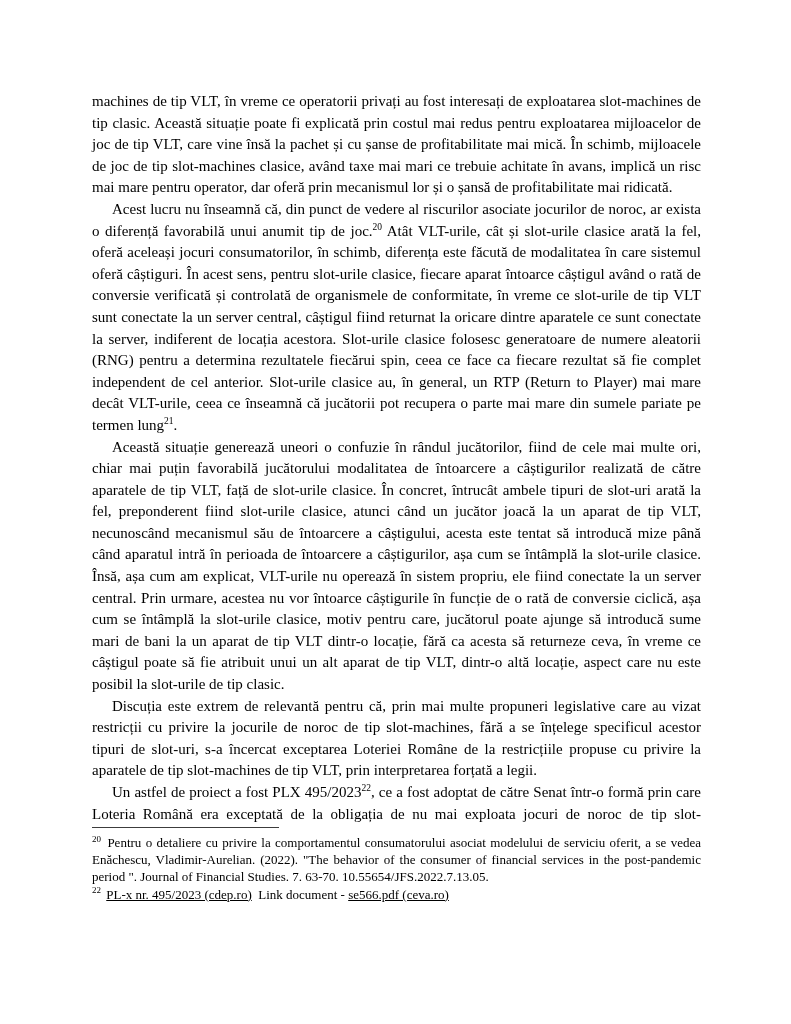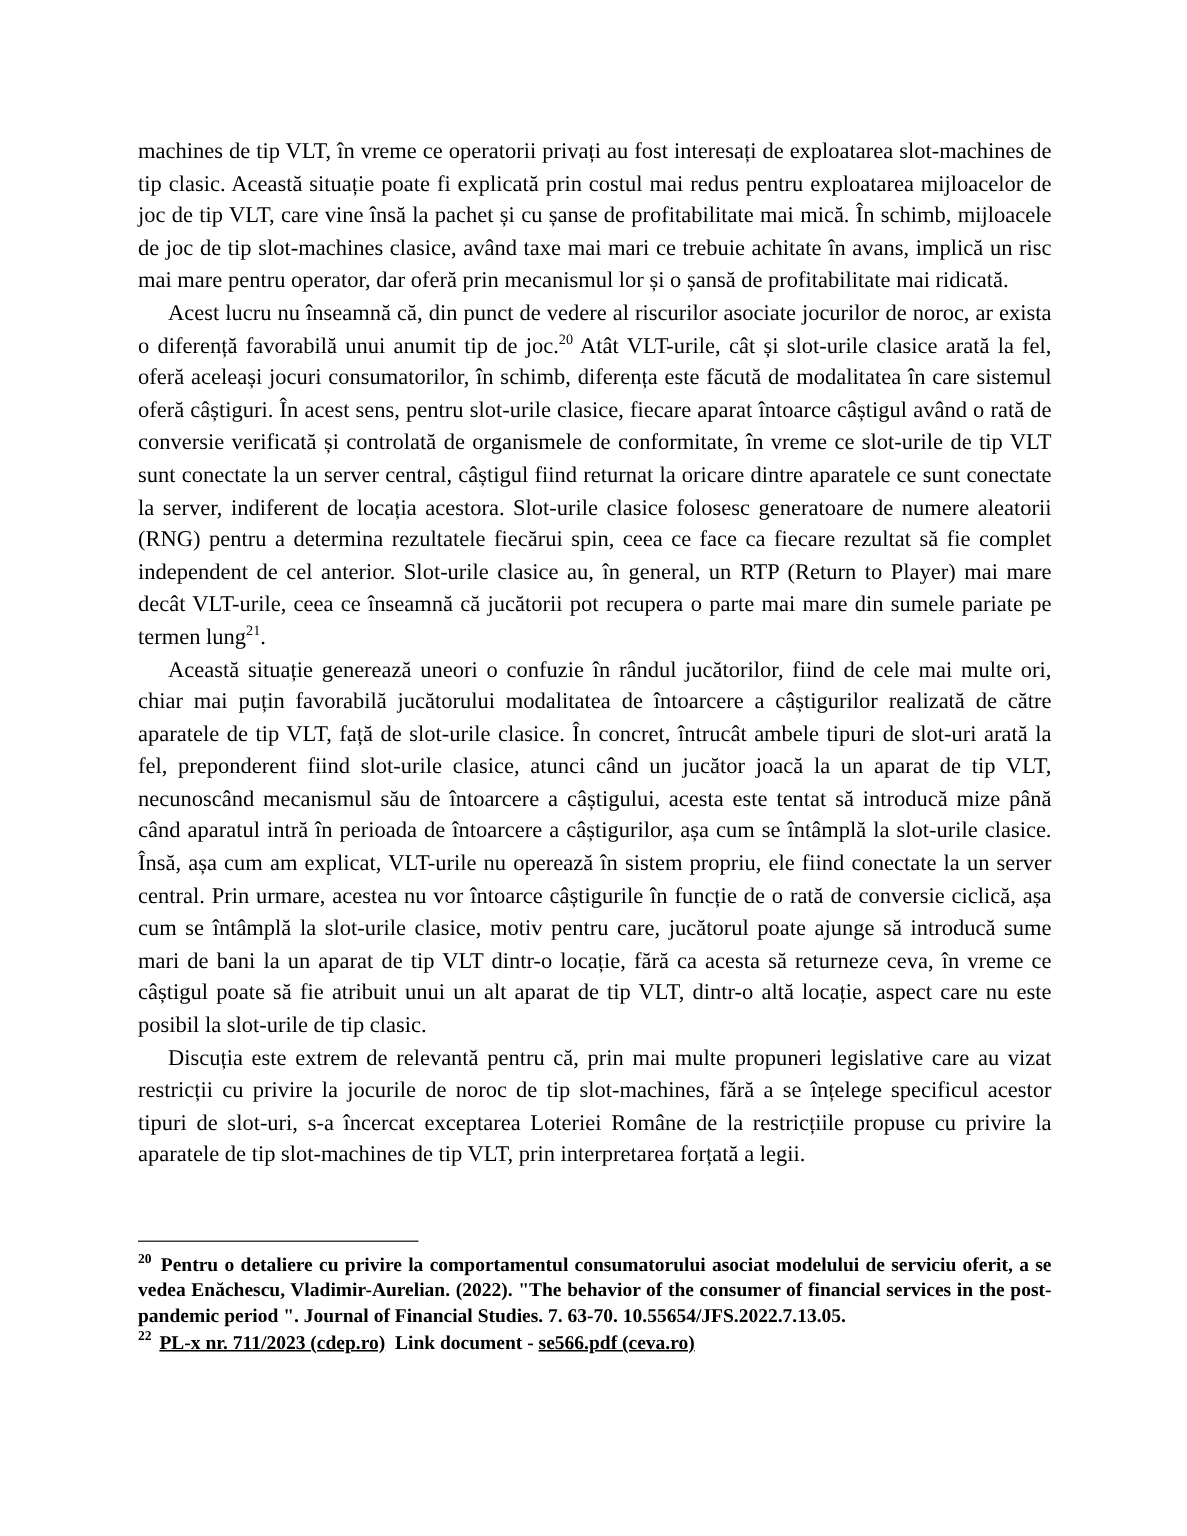--- a/index.html
+++ b/index.html
@@ -38,21 +38,20 @@
   sup.fnref {
     font-size: 9.5px;
     line-height: 0;
     vertical-align: super;
   }
   .footnotes {
     position: absolute;
     left: 92px;
     top: 827px;
     width: 609px;
-    font-weight: bold;
   }
   .fn-separator {
     width: 187px;
     height: 0;
     border-top: 1.4px solid #3c3c3c;
     margin-bottom: 6px;
   }
   .footnote {
     font-size: 13px;
     line-height: 17.2px;
@@ -73,21 +72,22 @@
 </style>
 </head>
 <body>
 
 <div class="page">
   <div class="body-text" id="body-text">
       <p><span>machines de tip VLT, în vreme ce operatorii privați au fost interesați de exploatarea slot-machines de tip clasic. Această situație poate fi explicată prin costul mai redus pentru exploatarea mijloacelor de joc de tip VLT, care vine însă la pachet și cu șanse de profitabilitate mai mică. În schimb, mijloacele de joc de tip slot-machines clasice, având taxe mai mari ce trebuie achitate în avans, implică un risc mai mare pentru operator, dar oferă prin mecanismul lor și o șansă de profitabilitate mai ridicată.</span></p>
       <p class="indent"><span>Acest lucru nu înseamnă că, din punct de vedere al riscurilor asociate jocurilor de noroc, ar exista o diferență favorabilă unui anumit tip de joc.</span><sup class="fnref">20</sup><span> Atât VLT-urile, cât și slot-urile clasice arată la fel, oferă aceleași jocuri consumatorilor, în schimb, diferența este făcută de modalitatea în care sistemul oferă câștiguri. În acest sens, pentru slot-urile clasice, fiecare aparat întoarce câștigul având o rată de conversie verificată și controlată de organismele de conformitate, în vreme ce slot-urile de tip VLT sunt conectate la un server central, câștigul fiind returnat la oricare dintre aparatele ce sunt conectate la server, indiferent de locația acestora. Slot-urile clasice folosesc generatoare de numere aleatorii (RNG) pentru a determina rezultatele fiecărui spin, ceea ce face ca fiecare rezultat să fie complet independent de cel anterior. Slot-urile clasice au, în general, un RTP (Return to Player) mai mare decât VLT-urile, ceea ce înseamnă că jucătorii pot recupera o parte mai mare din sumele pariate pe termen lung</span><sup class="fnref">21</sup><span>.</span></p>
       <p class="indent"><span>Această situație generează uneori o confuzie în rândul jucătorilor, fiind de cele mai multe ori, chiar mai puțin favorabilă jucătorului modalitatea de întoarcere a câștigurilor realizată de către aparatele de tip VLT, față de slot-urile clasice. În concret, întrucât ambele tipuri de slot-uri arată la fel, preponderent fiind slot-urile clasice, atunci când un jucător joacă la un aparat de tip VLT, necunoscând mecanismul său de întoarcere a câștigului, acesta este tentat să introducă mize până când aparatul intră în perioada de întoarcere a câștigurilor, așa cum se întâmplă la slot-urile clasice. Însă, așa cum am explicat, VLT-urile nu operează în sistem propriu, ele fiind conectate la un server central. Prin urmare, acestea nu vor întoarce câștigurile în funcție de o rată de conversie ciclică, așa cum se întâmplă la slot-urile clasice, motiv pentru care, jucătorul poate ajunge să introducă sume mari de bani la un aparat de tip VLT dintr-o locație, fără ca acesta să returneze ceva, în vreme ce câștigul poate să fie atribuit unui un alt aparat de tip VLT, dintr-o altă locație, aspect care nu este posibil la slot-urile de tip clasic.</span></p>
       <p class="indent"><span>Discuția este extrem de relevantă pentru că, prin mai multe propuneri legislative care au vizat restricții cu privire la jocurile de noroc de tip slot-machines, fără a se înțelege specificul acestor tipuri de slot-uri, s-a încercat exceptarea Loteriei Române de la restricțiile propuse cu privire la aparatele de tip slot-machines de tip VLT, prin interpretarea forțată a legii.</span></p>
+      <p class="indent justify-last"><span>Un astfel de proiect a fost PLX 495/2023</span><sup class="fnref">22</sup><span>, ce a fost adoptat de către Senat într-o formă prin care Loteria Română era exceptată de la obligația de nu mai exploata jocuri de noroc de tip slot-</span></p>
     </div>
   <div class="footnotes">
     <div class="fn-separator"></div>
     <div id="footnote-list">
         <div class="footnote"><sup class="fnnum">20</sup> <span>Pentru o detaliere cu privire la comportamentul consumatorului asociat modelului de serviciu oferit, a se vedea Enăchescu, Vladimir-Aurelian. (2022). "The behavior of the consumer of financial services in the post-pandemic period ". Journal of Financial Studies. 7. 63-70. 10.55654/JFS.2022.7.13.05.</span></div>
-        <div class="footnote"><sup class="fnnum">22</sup> <span class="fn-link">PL-x nr. 711/2023 (cdep.ro)</span><span>&nbsp; Link document - </span><span class="fn-link">se566.pdf (ceva.ro)</span></div>
+        <div class="footnote"><sup class="fnnum">22</sup> <span class="fn-link">PL-x nr. 495/2023 (cdep.ro)</span><span>&nbsp; Link document - </span><span class="fn-link">se566.pdf (ceva.ro)</span></div>
       </div>
   </div>
 </div>
 
 </body></html>

